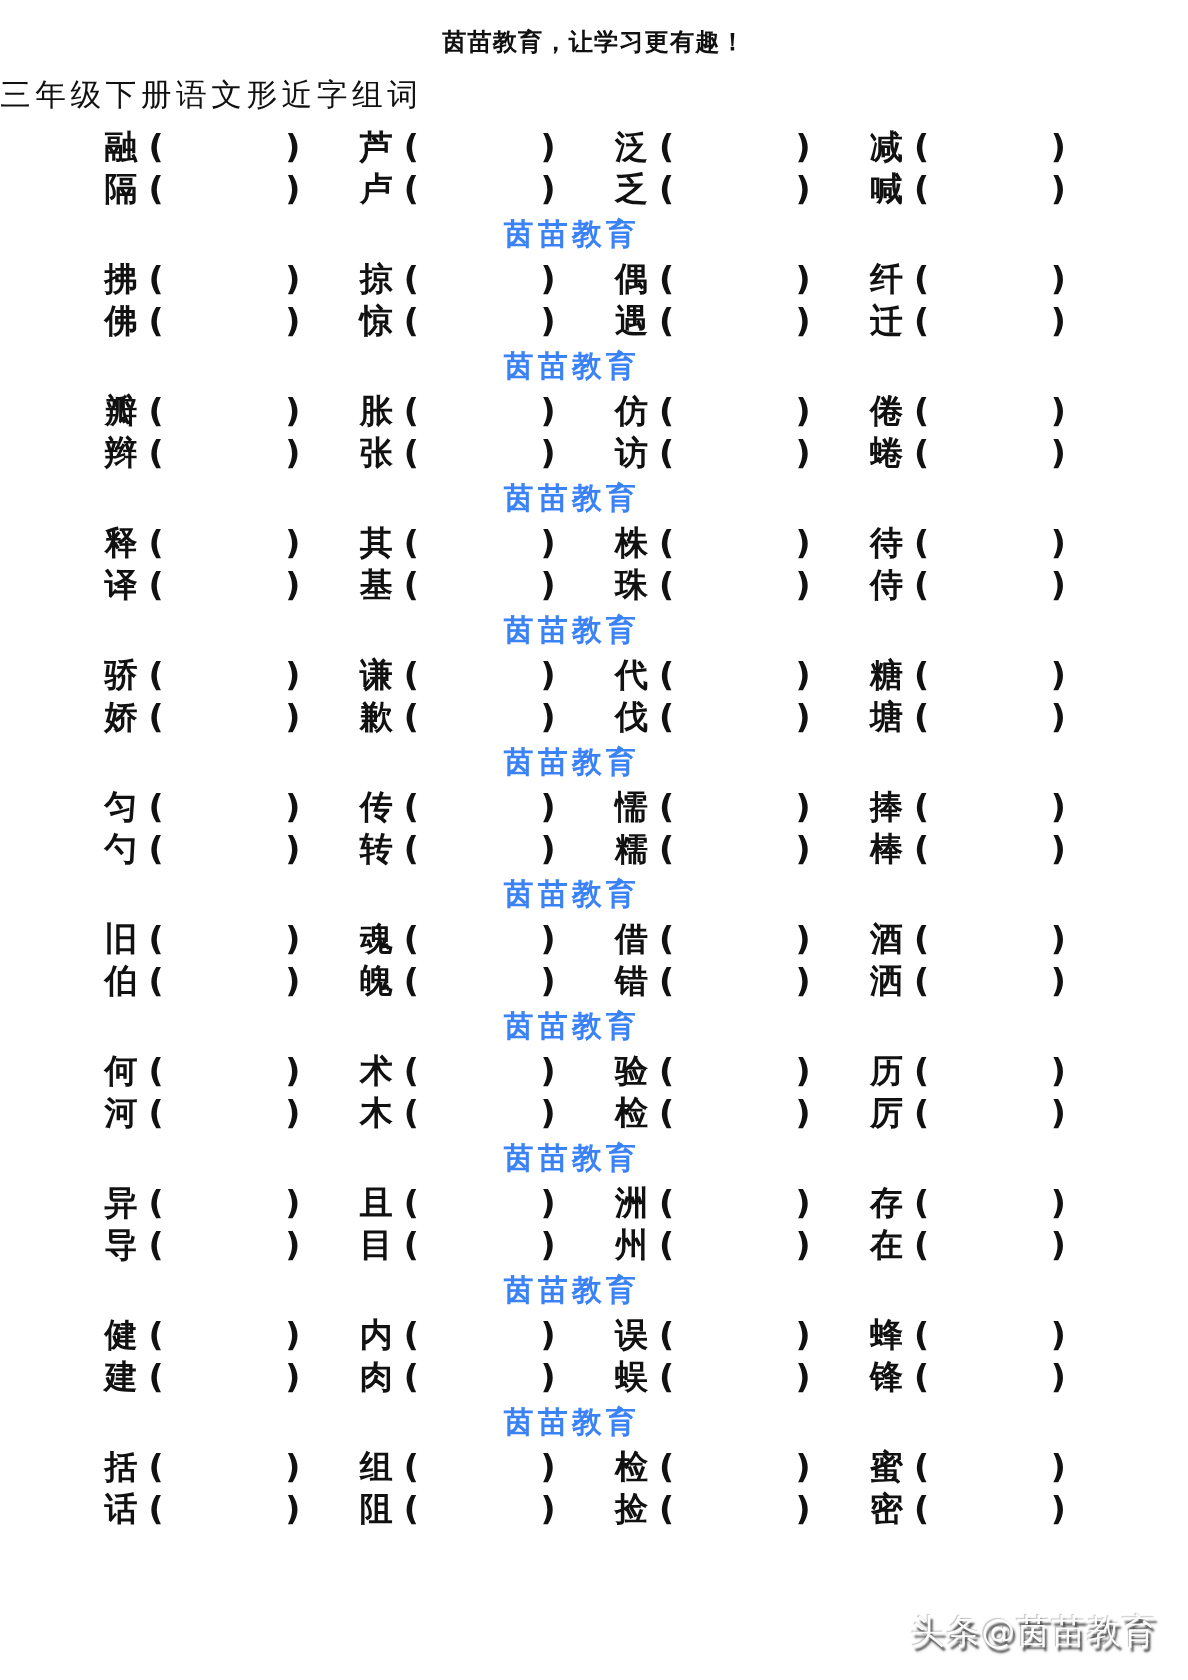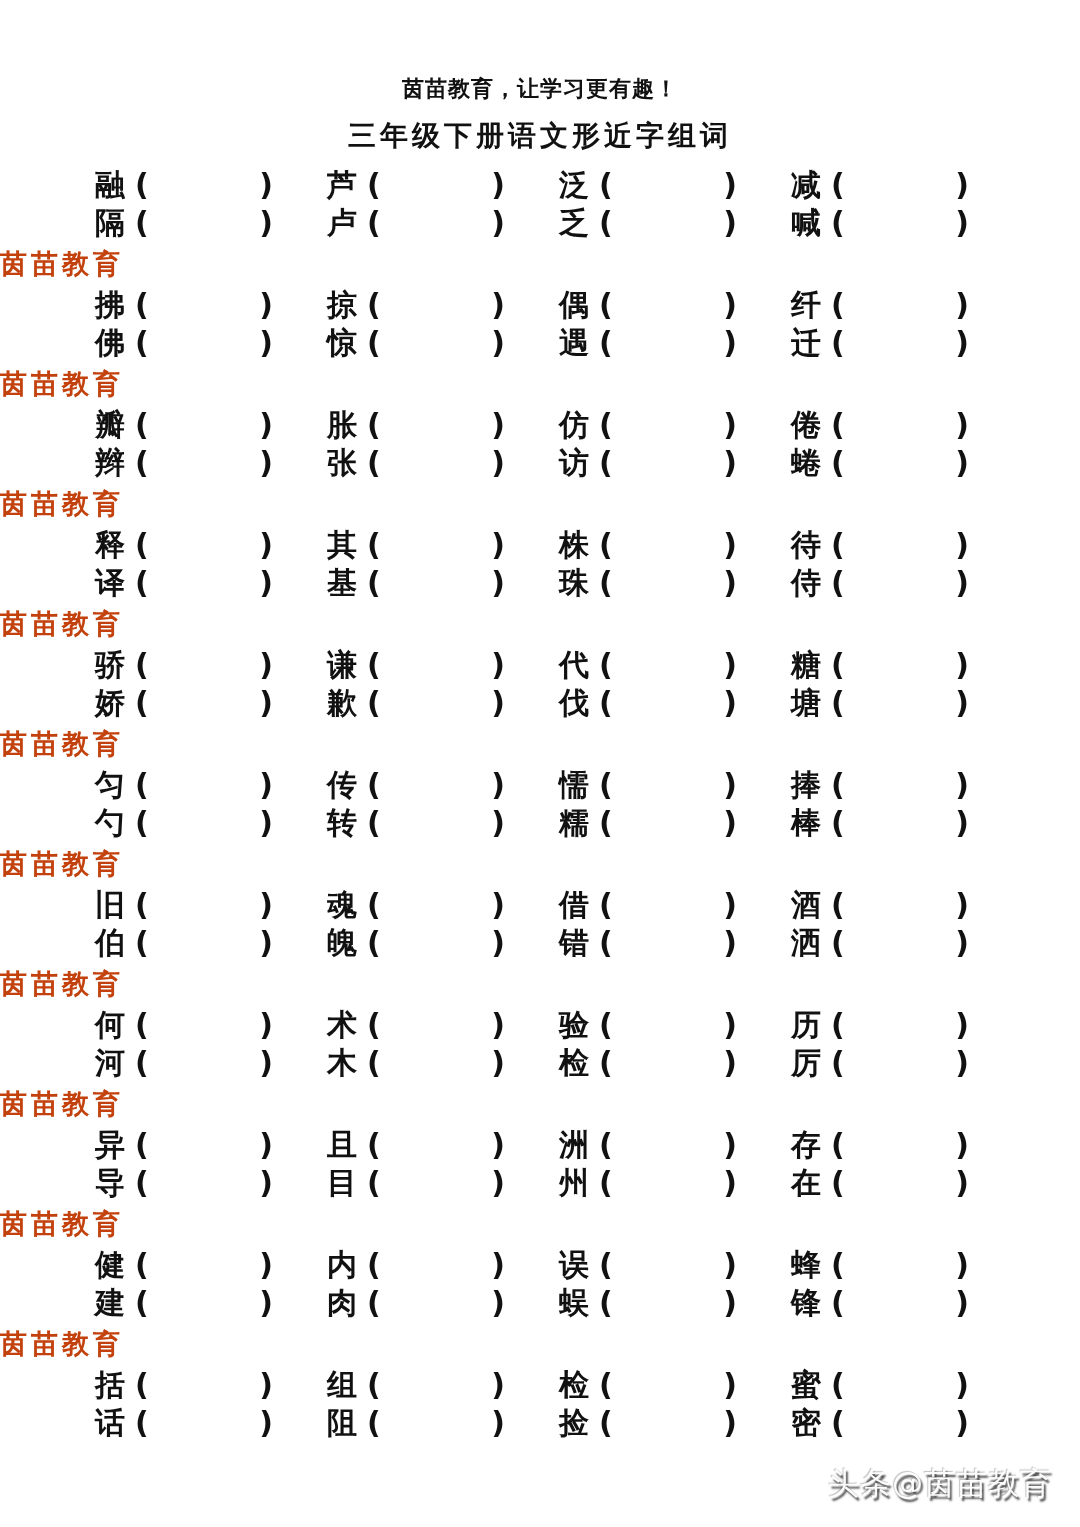--- a/index.html
+++ b/index.html
@@ -9,34 +9,33 @@
   }
   body {
     width: 1080px;
     height: 1527px;
     position: relative;
     font-family: "DejaVu Sans", sans-serif;
     color: #111111;
     overflow: hidden;
   }
   .page-header {
-    padding-top: 64px;
+    padding-top: 24px;
     text-align: center;
     font-size: 22px;
     font-weight: bold;
     letter-spacing: 1px;
     height: 30px;
     line-height: 30px;
-    margin-top: 10px;
   }
   .page-title {
     margin-top: 12px;
-    text-align: center;
+    text-align: left;
     font-size: 28px;
-    font-weight: bold;
+    font-weight: normal;
     letter-spacing: 4px;
     height: 40px;
     line-height: 40px;
   }
   .groups {
     padding-left: 95px;
     margin-top: 10px;
   }
   .group { }
   .row {
@@ -64,25 +63,25 @@
     font-weight: bold;
     line-height: 38px;
   }
   .paren.open { margin-left: 10px; }
   .blank { flex: 1 1 auto; }
   .watermark {
     width: 1040px;
     margin-left: -95px;
     height: 44px;
     line-height: 44px;
-    text-align: left;
+    text-align: center;
     font-size: 27px;
     font-weight: bold;
     letter-spacing: 4px;
-    color: #c2410c;
+    color: #3b82f6;
     user-select: none;
   }
   .page-footer {
     position: absolute;
     right: 28px;
     bottom: 22px;
     font-size: 31px;
     font-weight: normal;
     letter-spacing: 1px;
     color: rgba(255,255,255,0.96);

